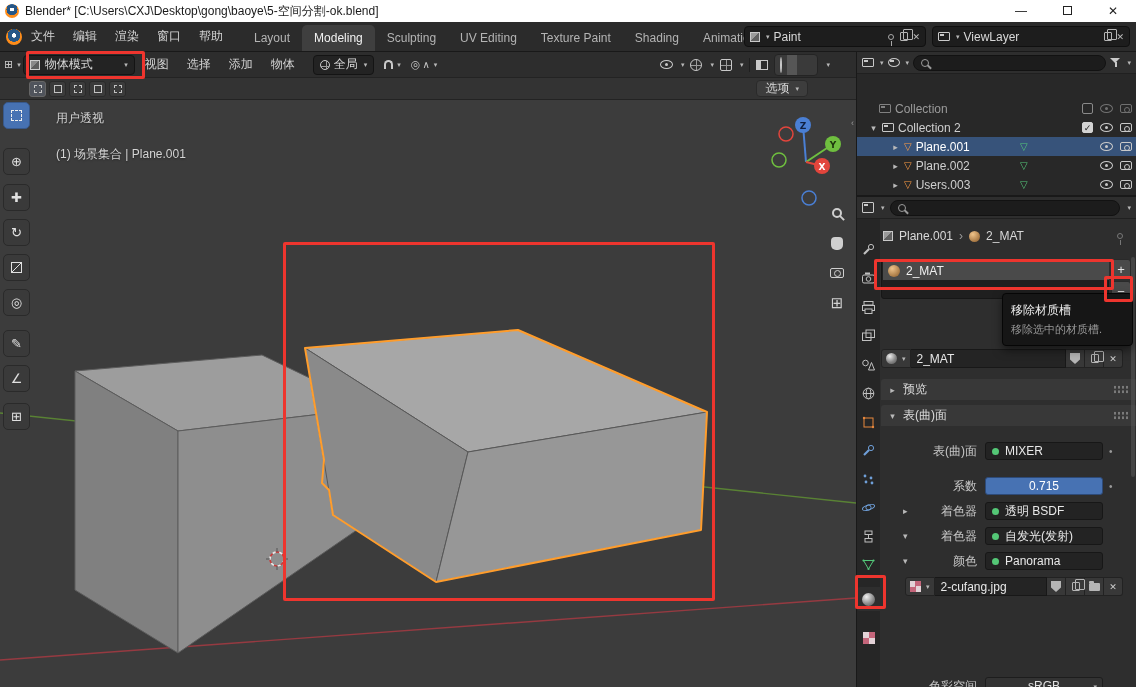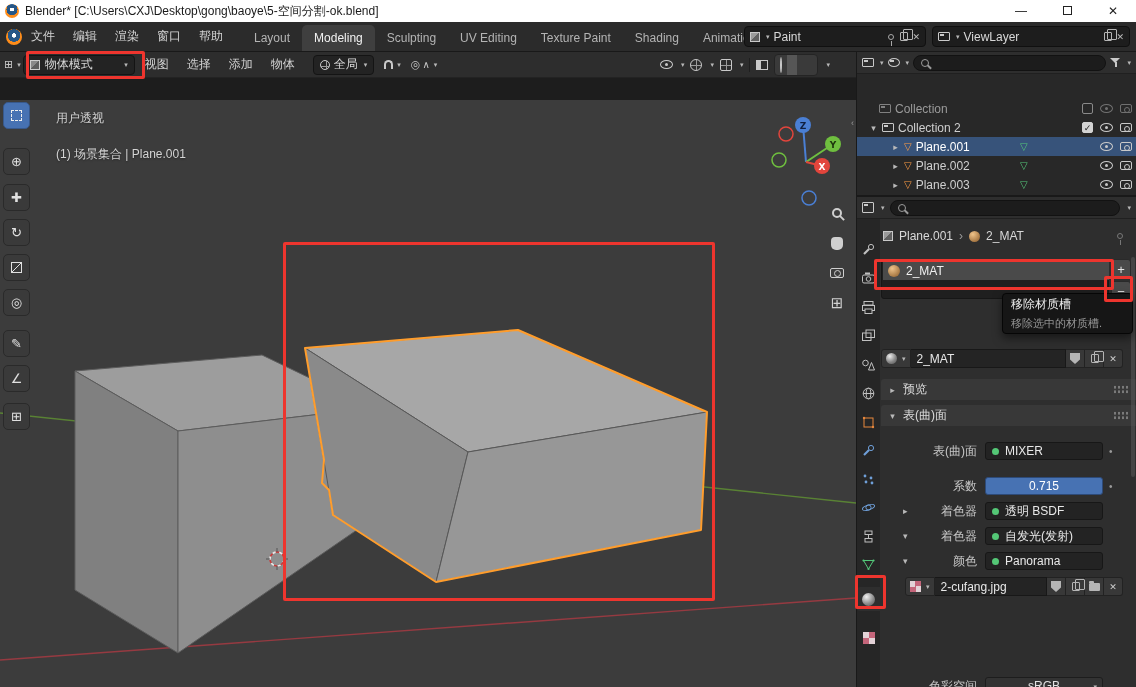--- a/index.html
+++ b/index.html
@@ -106,21 +106,21 @@
 .pexp{position:absolute;left:46px;font-size:9px;color:#b9b9b9}
 .pvalue{position:absolute;left:128px;width:118px;height:18px;background:#232323;border:1px solid #171717;border-radius:3px;display:flex;align-items:center;gap:6px;padding:0 6px;color:#e8e8e8}
 .pdrop{position:absolute;left:128px;width:118px;height:18px;background:#333333;border:1px solid #1d1d1d;border-radius:3px;display:flex;align-items:center;justify-content:center;color:#e2e2e2;position:absolute}
 .pdrop .chev{position:absolute;right:5px}
 .pslider{position:absolute;left:128px;width:118px;height:18px;background:#4772b3;border:1px solid #2d4a78;border-radius:3px;display:flex;align-items:center;justify-content:center;color:#fff}
 .gdot{width:7px;height:7px;border-radius:50%;background:#54c776;flex:0 0 auto}
 .rdot{position:absolute;left:252px;color:#9a9a9a;font-size:10px}
 .scrollbar{position:absolute;right:1px;top:60px;width:4px;height:220px;background:#5a5a5a;border-radius:2px;opacity:.55}
 
 .redbox{position:absolute;border:3px solid #ee352e;z-index:40;border-radius:2px}
-.tooltip{position:absolute;left:1002px;top:293px;width:131px;z-index:30;background:#161616;border:1px solid #060606;border-radius:4px;padding:2px 8px;box-shadow:0 4px 10px rgba(0,0,0,.5)}
+.tooltip{position:absolute;left:1002px;top:293px;width:131px;z-index:30;background:#161616;border:1px solid #060606;border-radius:4px;padding:8px 8px;box-shadow:0 4px 10px rgba(0,0,0,.5)}
 .tooltip .tt1{color:#ececec;font-size:12px}
 .tooltip .tt2{color:#989898;font-size:11px;margin-top:3px}
 svg text{font-family:"DejaVu Sans",sans-serif}
 </style>
 </head>
 <body>
 
 <div class="app">
 
   <div class="titlebar">
@@ -204,20 +204,42 @@
       <div style="display:flex;background:#3a3a3a;border:1px solid #242424;border-radius:4px;overflow:hidden">
         <span style="padding:3px 5px"><span class="i-sph wire"></span></span>
         <span style="padding:3px 5px;background:#565656"><span class="i-sph"></span></span>
         <span style="padding:3px 5px"><span class="i-sph"></span></span>
         <span style="padding:3px 5px"><span class="i-sph half"></span></span>
       </div>
       <span class="chev">▾</span>
     </div>
   </div>
 
+  <div class="toolh">
+    <span style="width:18px"></span>
+    <span class="mini-tool on">
+        <span class="mini-sq"></span>
+      </span>
+    <span class="mini-tool">
+        <span class="mini-sq" style="border-style:solid"></span>
+      </span>
+    <span class="mini-tool">
+        <span class="mini-sq"></span>
+      </span>
+    <span class="mini-tool">
+        <span class="mini-sq" style="border-style:solid"></span>
+      </span>
+    <span class="mini-tool">
+        <span class="mini-sq"></span>
+      </span>
+    <div class="opt-btn">
+      <span>选项</span>
+      <span class="chev">▾</span>
+    </div>
+  </div>
 
   <div class="viewport">
     <svg width="856" height="587">
 
       <line x1="0" y1="313" x2="856" y2="403" stroke="#5f8f33" stroke-width="1.4" opacity="0.85"></line>
       <line x1="0" y1="560" x2="856" y2="498" stroke="#a03a42" stroke-width="1.4" opacity="0.9"></line>
 
       <g stroke="#5c5c5c" stroke-width="1">
         <polygon points="75,271 262,255 372,308 178,331" fill="#9d9d9d"></polygon>
         <polygon points="75,271 178,331 178,553 75,490" fill="#808080"></polygon>
@@ -361,21 +383,21 @@
       <span class="tri" style="position:absolute;left:163px;color:#55c77a">▽</span>
       <span class="o-right">
         <span class="i-eye"></span>
         <span class="i-cam"></span>
       </span>
     </div>
 
     <div class="o-row" style="top:123px;padding-left:34px">
       <span class="exp">▸</span>
       <span class="tri" style="color:#ff9d45">▽</span>
-      <span>Plane.003</span>
+      <span>Users.003</span>
       <span class="tri" style="position:absolute;left:163px;color:#55c77a">▽</span>
       <span class="o-right">
         <span class="i-eye"></span>
         <span class="i-cam"></span>
       </span>
     </div>
   </div>
 
   <div class="props">
     <div class="p-head">

